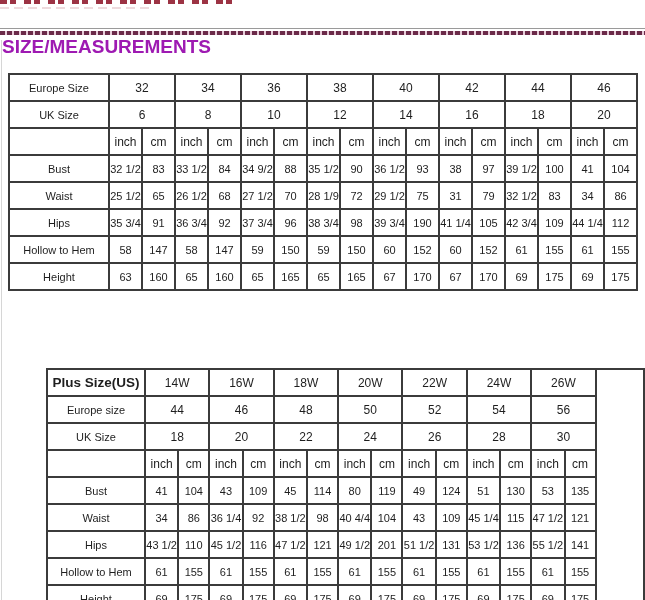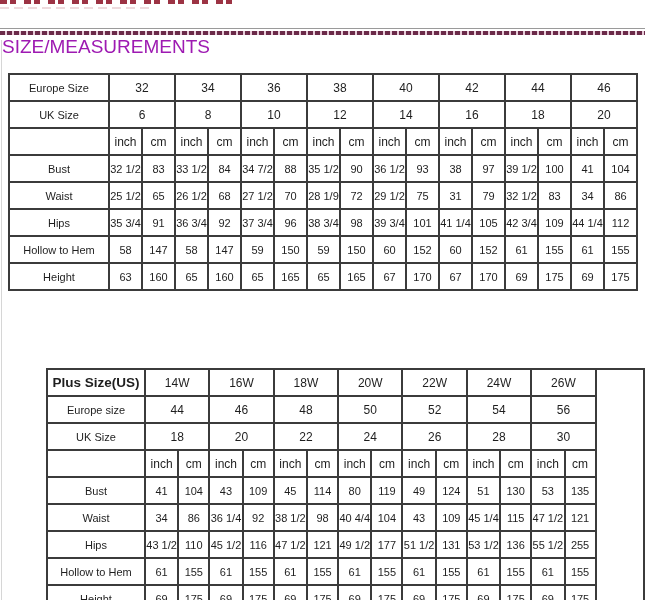--- a/index.html
+++ b/index.html
@@ -10,21 +10,21 @@
   .top-frag{position:absolute;top:0;left:0;height:4px;width:236px;
     background:repeating-linear-gradient(90deg,#9c3344 0 7px,rgba(0,0,0,0) 7px 10px,#9c3344 10px 16px,rgba(0,0,0,0) 16px 24px);}
   .top-frag2{position:absolute;top:7px;left:0;height:2px;width:150px;opacity:.18;
     background:repeating-linear-gradient(90deg,#9c3344 0 9px,rgba(0,0,0,0) 9px 14px);}
   .hr-gray{position:absolute;top:28px;left:0;width:645px;height:1px;background:#9a9a9a;}
   .hr-dashed{position:absolute;top:31px;left:0;width:645px;height:4px;
     background:repeating-linear-gradient(90deg,#6b2a49 0 5px,#e7cdd9 5px 7px);}
   .left-edge{position:absolute;top:40px;left:1px;width:1px;height:560px;background:#d6d6d6;}
   h1.title{
     position:absolute;top:36px;left:2px;margin:0;
-    font-size:19px;font-weight:normal;letter-spacing:0px;
+    font-size:19px;font-weight:bold;letter-spacing:0px;
   }
   table{border-collapse:collapse;table-layout:fixed;position:absolute;left:8px;}
   #standard-table{top:73px;}
   #plus-table{top:368px;margin-left:38px;}
   th,td{
     border:2px solid #3b3b3b;background:#ffffff;text-align:center;vertical-align:middle;
     padding:0;height:25px;white-space:nowrap;overflow:hidden;
     font-weight:normal;font-size:12px;color:#1e1e1e;
   }
   th{font-size:11px;}
@@ -104,21 +104,21 @@
         <td>cm</td>
         <td>inch</td>
         <td>cm</td>
       </tr>
       <tr>
         <th>Bust</th>
         <td class="v">32 1/2</td>
         <td class="v">83</td>
         <td class="v">33 1/2</td>
         <td class="v">84</td>
-        <td class="v">34 7/2</td>
+        <td class="v">34 9/2</td>
         <td class="v">88</td>
         <td class="v">35 1/2</td>
         <td class="v">90</td>
         <td class="v">36 1/2</td>
         <td class="v">93</td>
         <td class="v">38</td>
         <td class="v">97</td>
         <td class="v">39 1/2</td>
         <td class="v">100</td>
         <td class="v">41</td>
@@ -147,21 +147,21 @@
         <th>Hips</th>
         <td class="v">35 3/4</td>
         <td class="v">91</td>
         <td class="v">36 3/4</td>
         <td class="v">92</td>
         <td class="v">37 3/4</td>
         <td class="v">96</td>
         <td class="v">38 3/4</td>
         <td class="v">98</td>
         <td class="v">39 3/4</td>
-        <td class="v">101</td>
+        <td class="v">190</td>
         <td class="v">41 1/4</td>
         <td class="v">105</td>
         <td class="v">42 3/4</td>
         <td class="v">109</td>
         <td class="v">44 1/4</td>
         <td class="v">112</td>
       </tr>
       <tr>
         <th>Hollow to Hem</th>
         <td class="v">58</td>
@@ -306,27 +306,27 @@
       </tr>
       <tr>
         <th>Hips</th>
         <td class="v">43 1/2</td>
         <td class="v">110</td>
         <td class="v">45 1/2</td>
         <td class="v">116</td>
         <td class="v">47 1/2</td>
         <td class="v">121</td>
         <td class="v">49 1/2</td>
-        <td class="v">177</td>
+        <td class="v">201</td>
         <td class="v">51 1/2</td>
         <td class="v">131</td>
         <td class="v">53 1/2</td>
         <td class="v">136</td>
         <td class="v">55 1/2</td>
-        <td class="v">255</td>
+        <td class="v">141</td>
       </tr>
       <tr>
         <th>Hollow to Hem</th>
         <td class="v">61</td>
         <td class="v">155</td>
         <td class="v">61</td>
         <td class="v">155</td>
         <td class="v">61</td>
         <td class="v">155</td>
         <td class="v">61</td>

